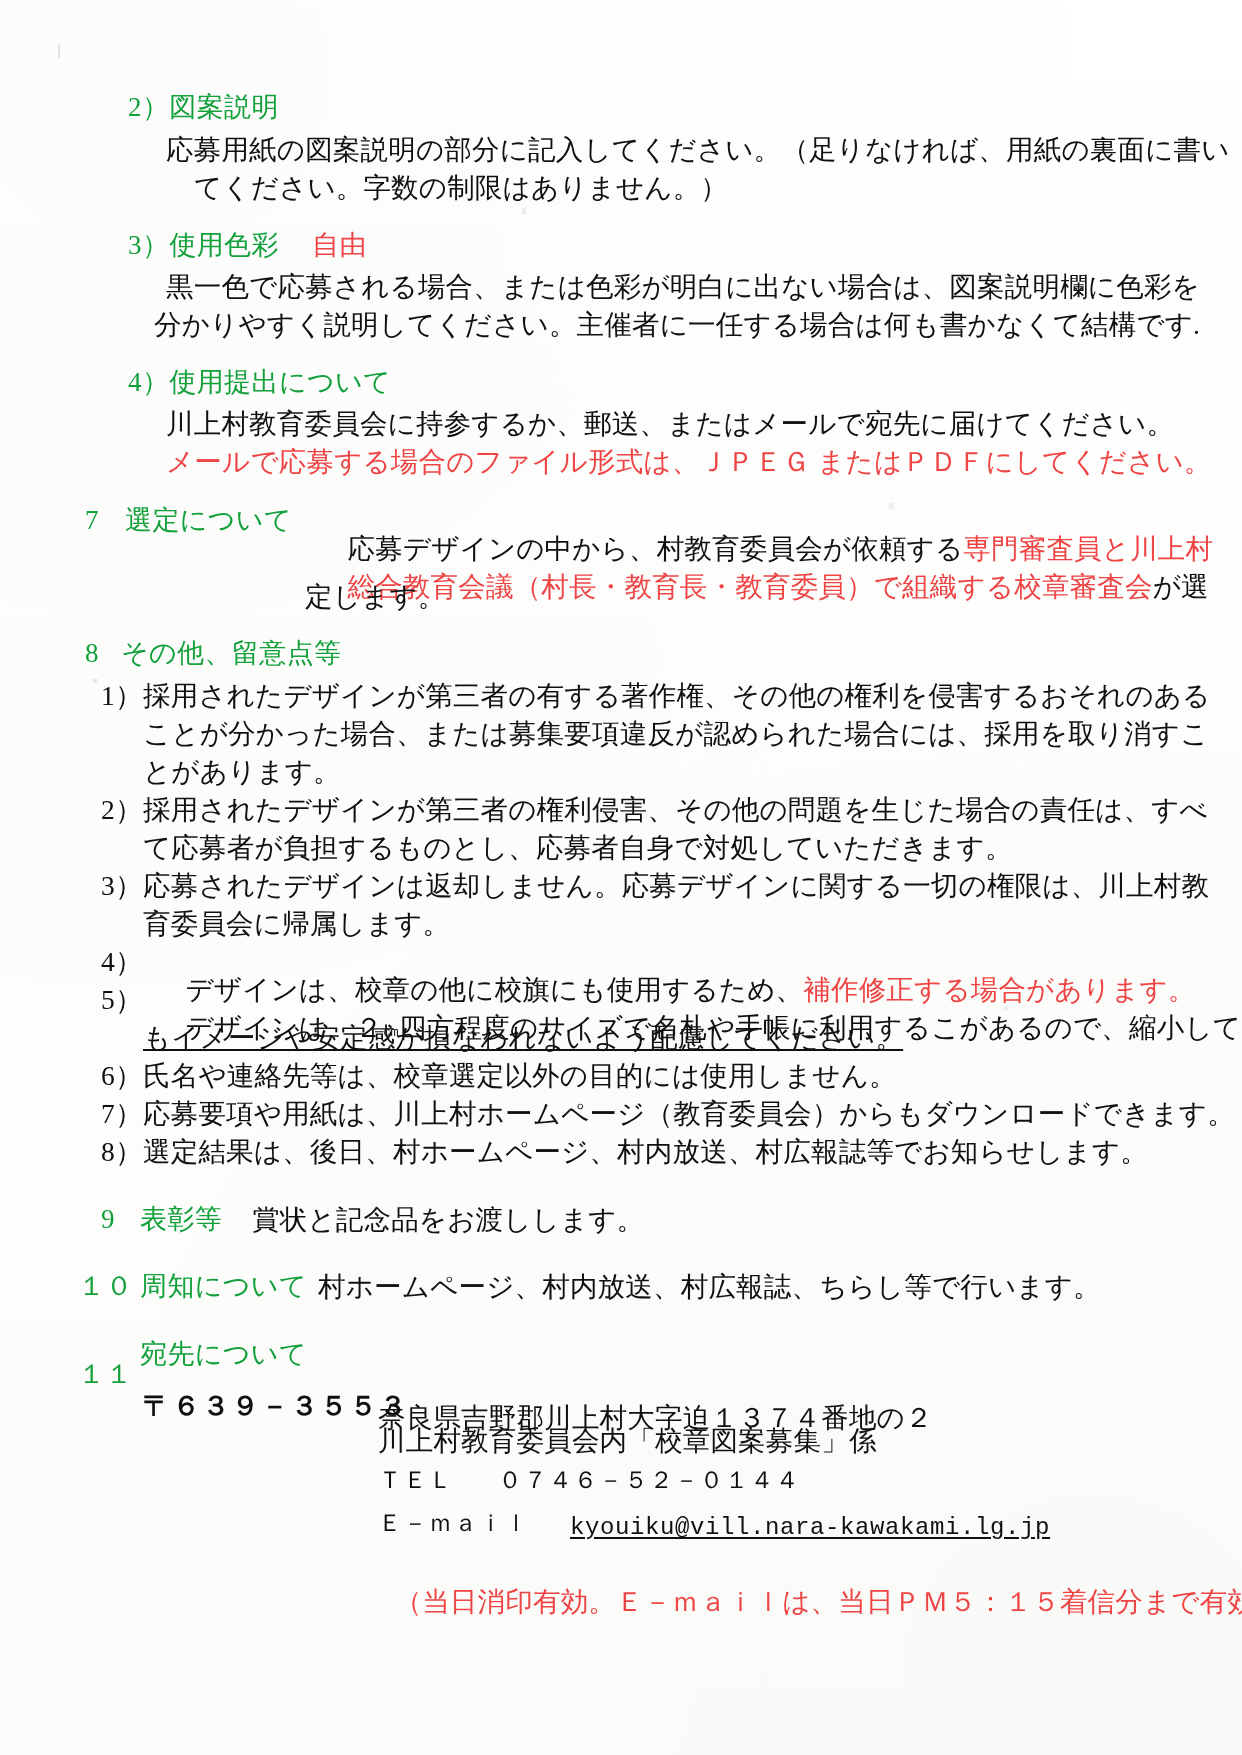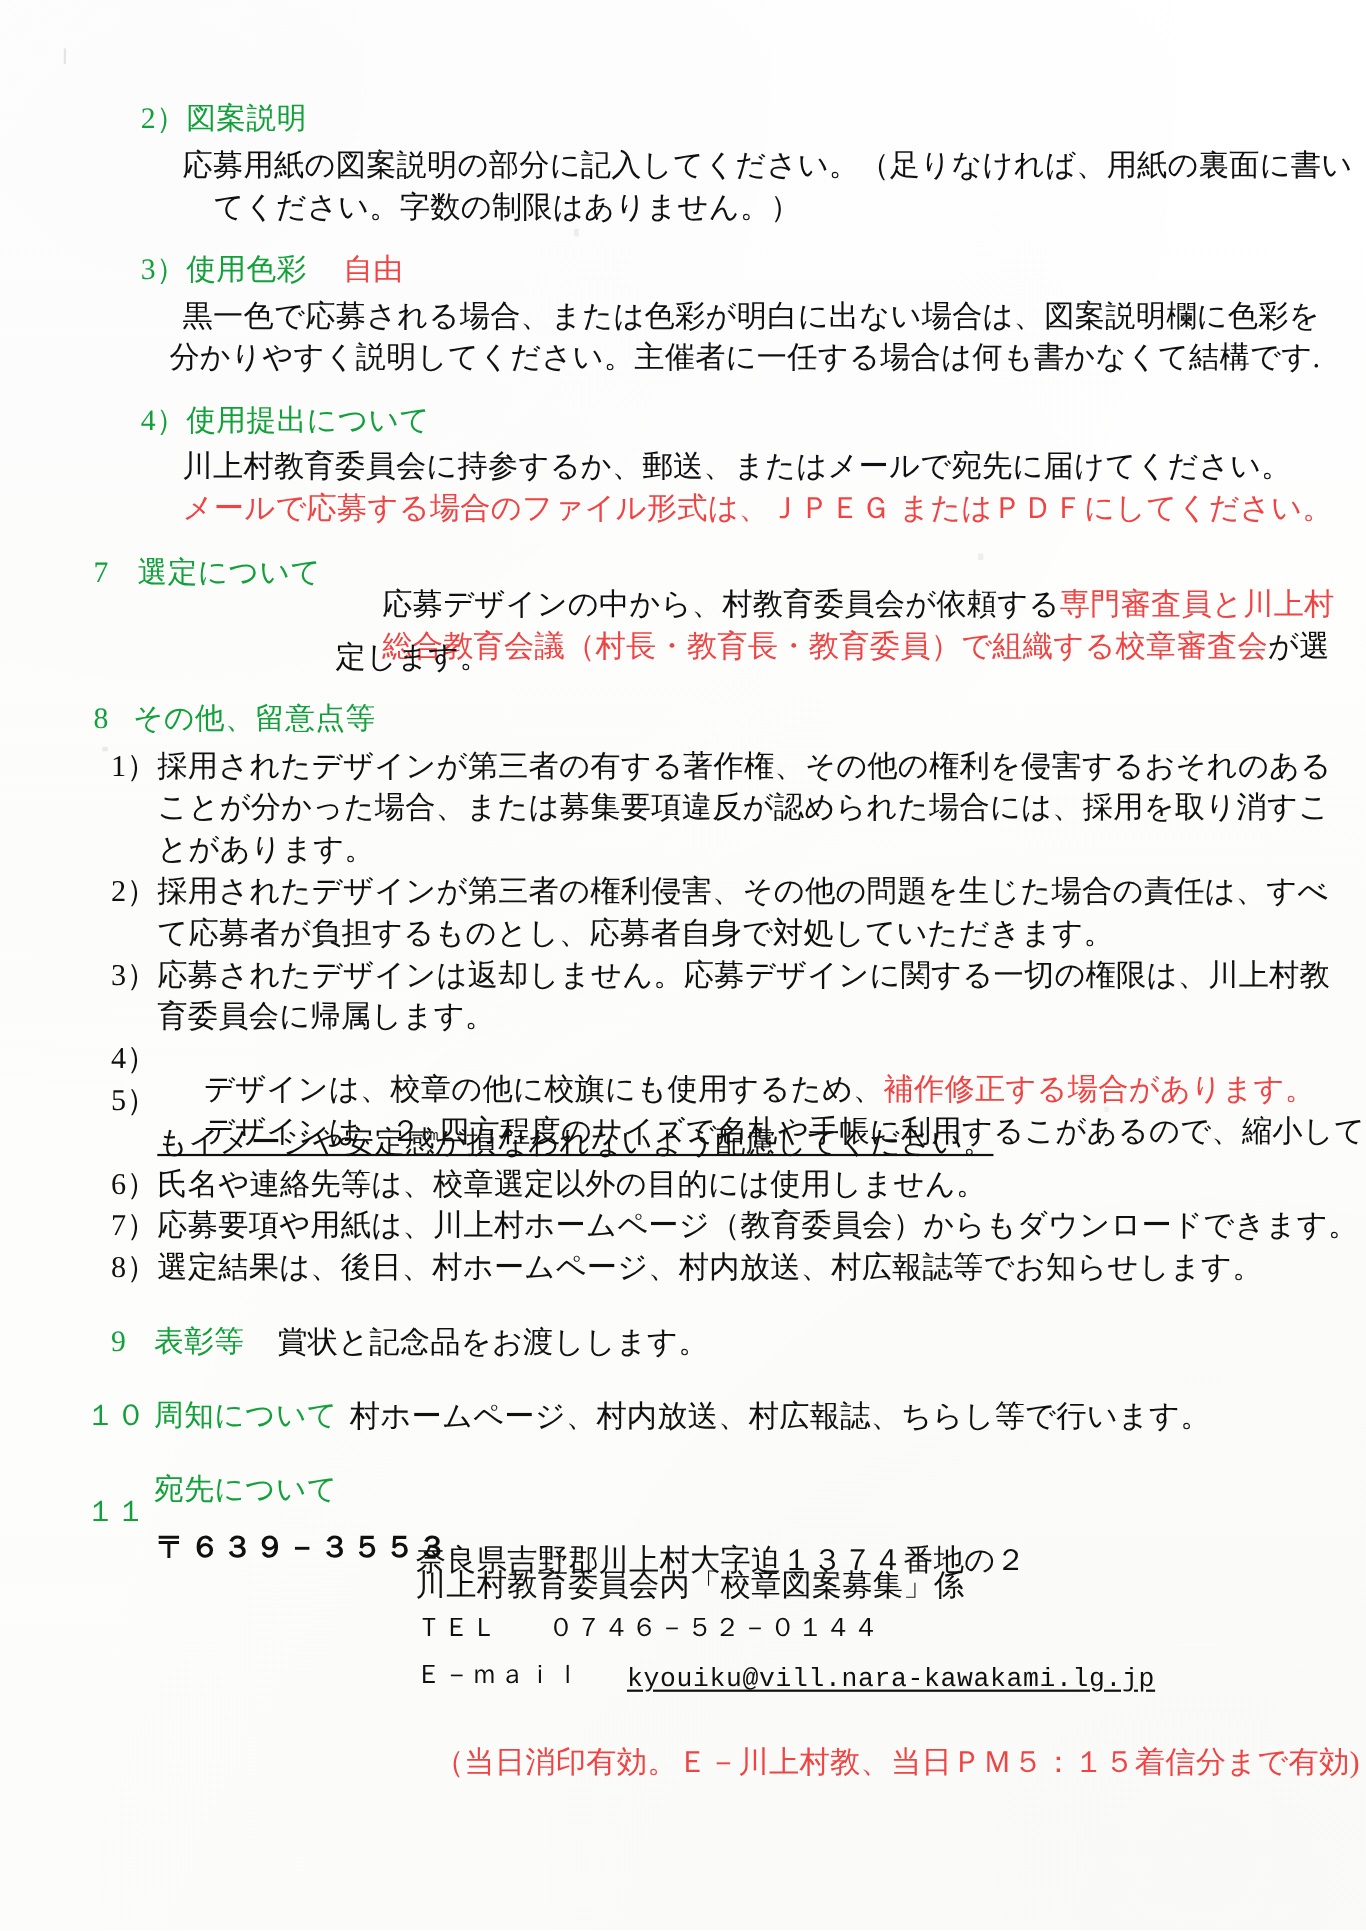--- a/index.html
+++ b/index.html
@@ -170,17 +170,17 @@
     <div class="line body-txt" style="left:378px;top:1404px;">奈良県吉野郡川上村大字迫１３７４番地の２</div>
     <div class="line body-txt" style="left:378px;top:1427px;">川上村教育委員会内「校章図案募集」係</div>
 
     <div class="line mono" style="left:378px;top:1470px;">ＴＥＬ</div>
     <div class="line mono" style="left:498px;top:1470px;">０７４６－５２－０１４４</div>
 
     <div class="line mono" style="left:378px;top:1513px;">Ｅ－ｍａｉｌ</div>
     <div class="line mono-u" style="left:570px;top:1516px;">kyouiku@vill.nara-kawakami.lg.jp</div>
 
     <div class="line body-txt blue" style="left:352px;top:1560px;">
-      <span class="seg">（当日消印有効。Ｅ－川上村教、</span><span class="seg">当日ＰＭ５：１５着信分まで有効)</span>
+      <span class="seg">（当日消印有効。Ｅ－ｍａｉｌは、</span><span class="seg">当日ＰＭ５：１５着信分まで有効)</span>
     </div>
 
   </div>
 </div>
 
 </body></html>

